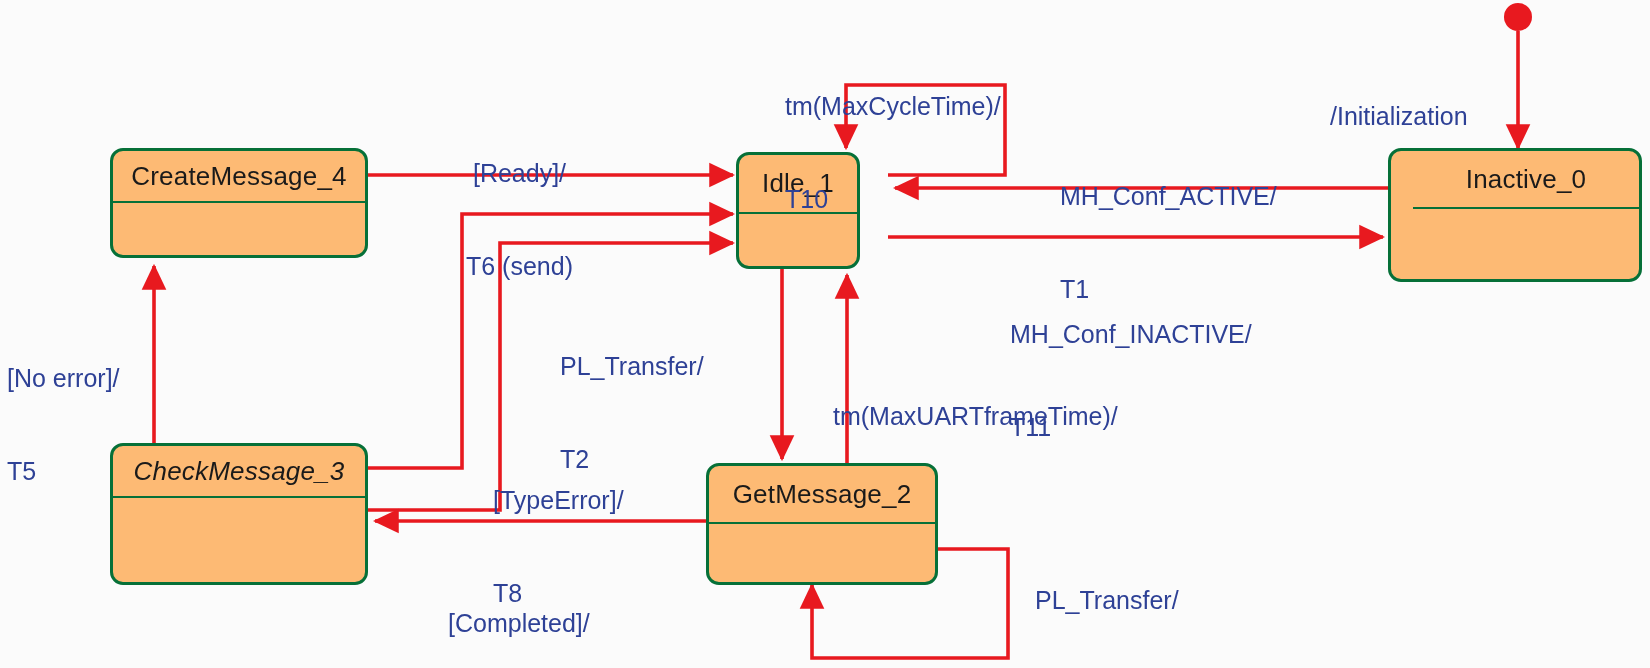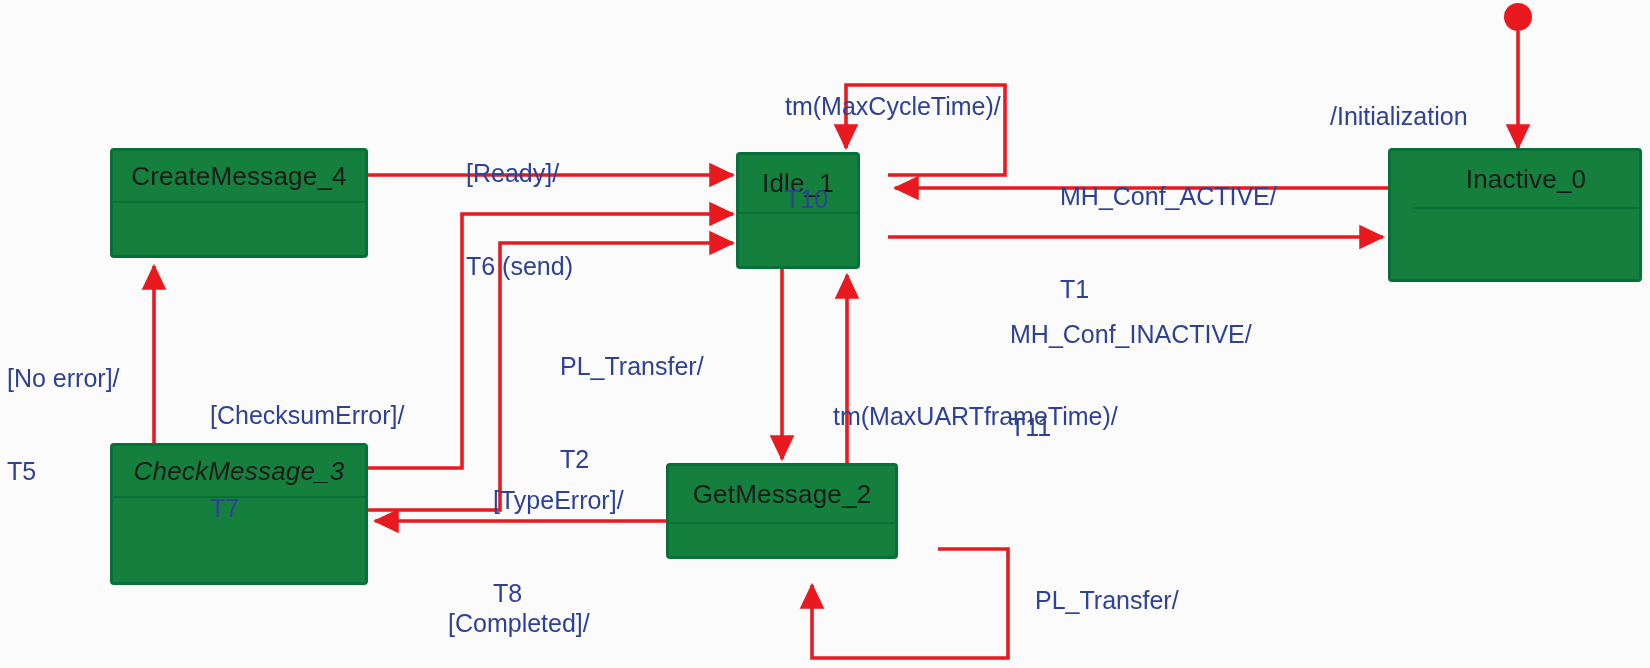--- a/index.html
+++ b/index.html
@@ -8,22 +8,22 @@
     width:1650px;height:668px;
     background:#fbfbfb;
     font-family:"Liberation Sans", sans-serif;
     overflow:hidden;
   }
   svg.layer{position:absolute;left:0;top:0;width:1650px;height:668px;}
   .state{
     position:absolute;
     box-sizing:border-box;
     border:3px solid #067038;
-    border-radius:4px;
-    background:#15803d;
+    border-radius:13px;
+    background:#fdba74;
     display:flex;
     flex-direction:column;
     z-index:3;
   }
   .state .name{
     flex:0 0 auto;
     display:flex;align-items:center;justify-content:center;
     color:#1a1a1a;
     font-size:26px;
     letter-spacing:0.2px;
@@ -118,35 +118,35 @@
   <div class="state" style="left:1388px;top:148px;width:254px;height:134px;">
     <div class="name" style="height:58px;margin-left:22px;">Inactive_0</div>
     <div class="body"></div>
   </div>
 
   <div class="state" style="left:110px;top:443px;width:258px;height:142px;">
     <div class="name" style="height:52px;font-style:italic;">CheckMessage_3</div>
     <div class="body"></div>
   </div>
 
-  <div class="state" style="left:666px;top:463px;width:232px;height:96px;">
+  <div class="state" style="left:706px;top:463px;width:232px;height:122px;">
     <div class="name" style="height:58px;">GetMessage_2</div>
     <div class="body"></div>
   </div>
 
   <div class="label" style="left:785px;top:28px;">
     <div>tm(MaxCycleTime)/</div>
     <div>T10</div>
   </div>
 
   <div class="label" style="left:1330px;top:38px;">
     <div>/Initialization</div>
   </div>
 
-  <div class="label" style="left:466px;top:95px;">
+  <div class="label" style="left:466px;top:95px;text-align:center;">
     <div>[Ready]/</div>
     <div>T6 (send)</div>
   </div>
 
   <div class="label" style="left:1060px;top:118px;">
     <div>MH_Conf_ACTIVE/</div>
     <div>T1</div>
   </div>
 
   <div class="label" style="left:1010px;top:256px;">
@@ -157,24 +157,20 @@
   <div class="label" style="left:7px;top:300px;">
     <div>[No error]/</div>
     <div>T5</div>
   </div>
 
   <div class="label" style="left:560px;top:288px;">
     <div>PL_Transfer/</div>
     <div>T2</div>
   </div>
 
-  <div class="label" style="left:210px;top:337px;">
-    <div>[ChecksumError]/</div>
-    <div>T7</div>
-  </div>
 
   <div class="label" style="left:833px;top:338px;">
     <div>tm(MaxUARTframeTime)/</div>
   </div>
 
   <div class="label" style="left:493px;top:422px;">
     <div>[TypeError]/</div>
     <div>T8</div>
   </div>
 

